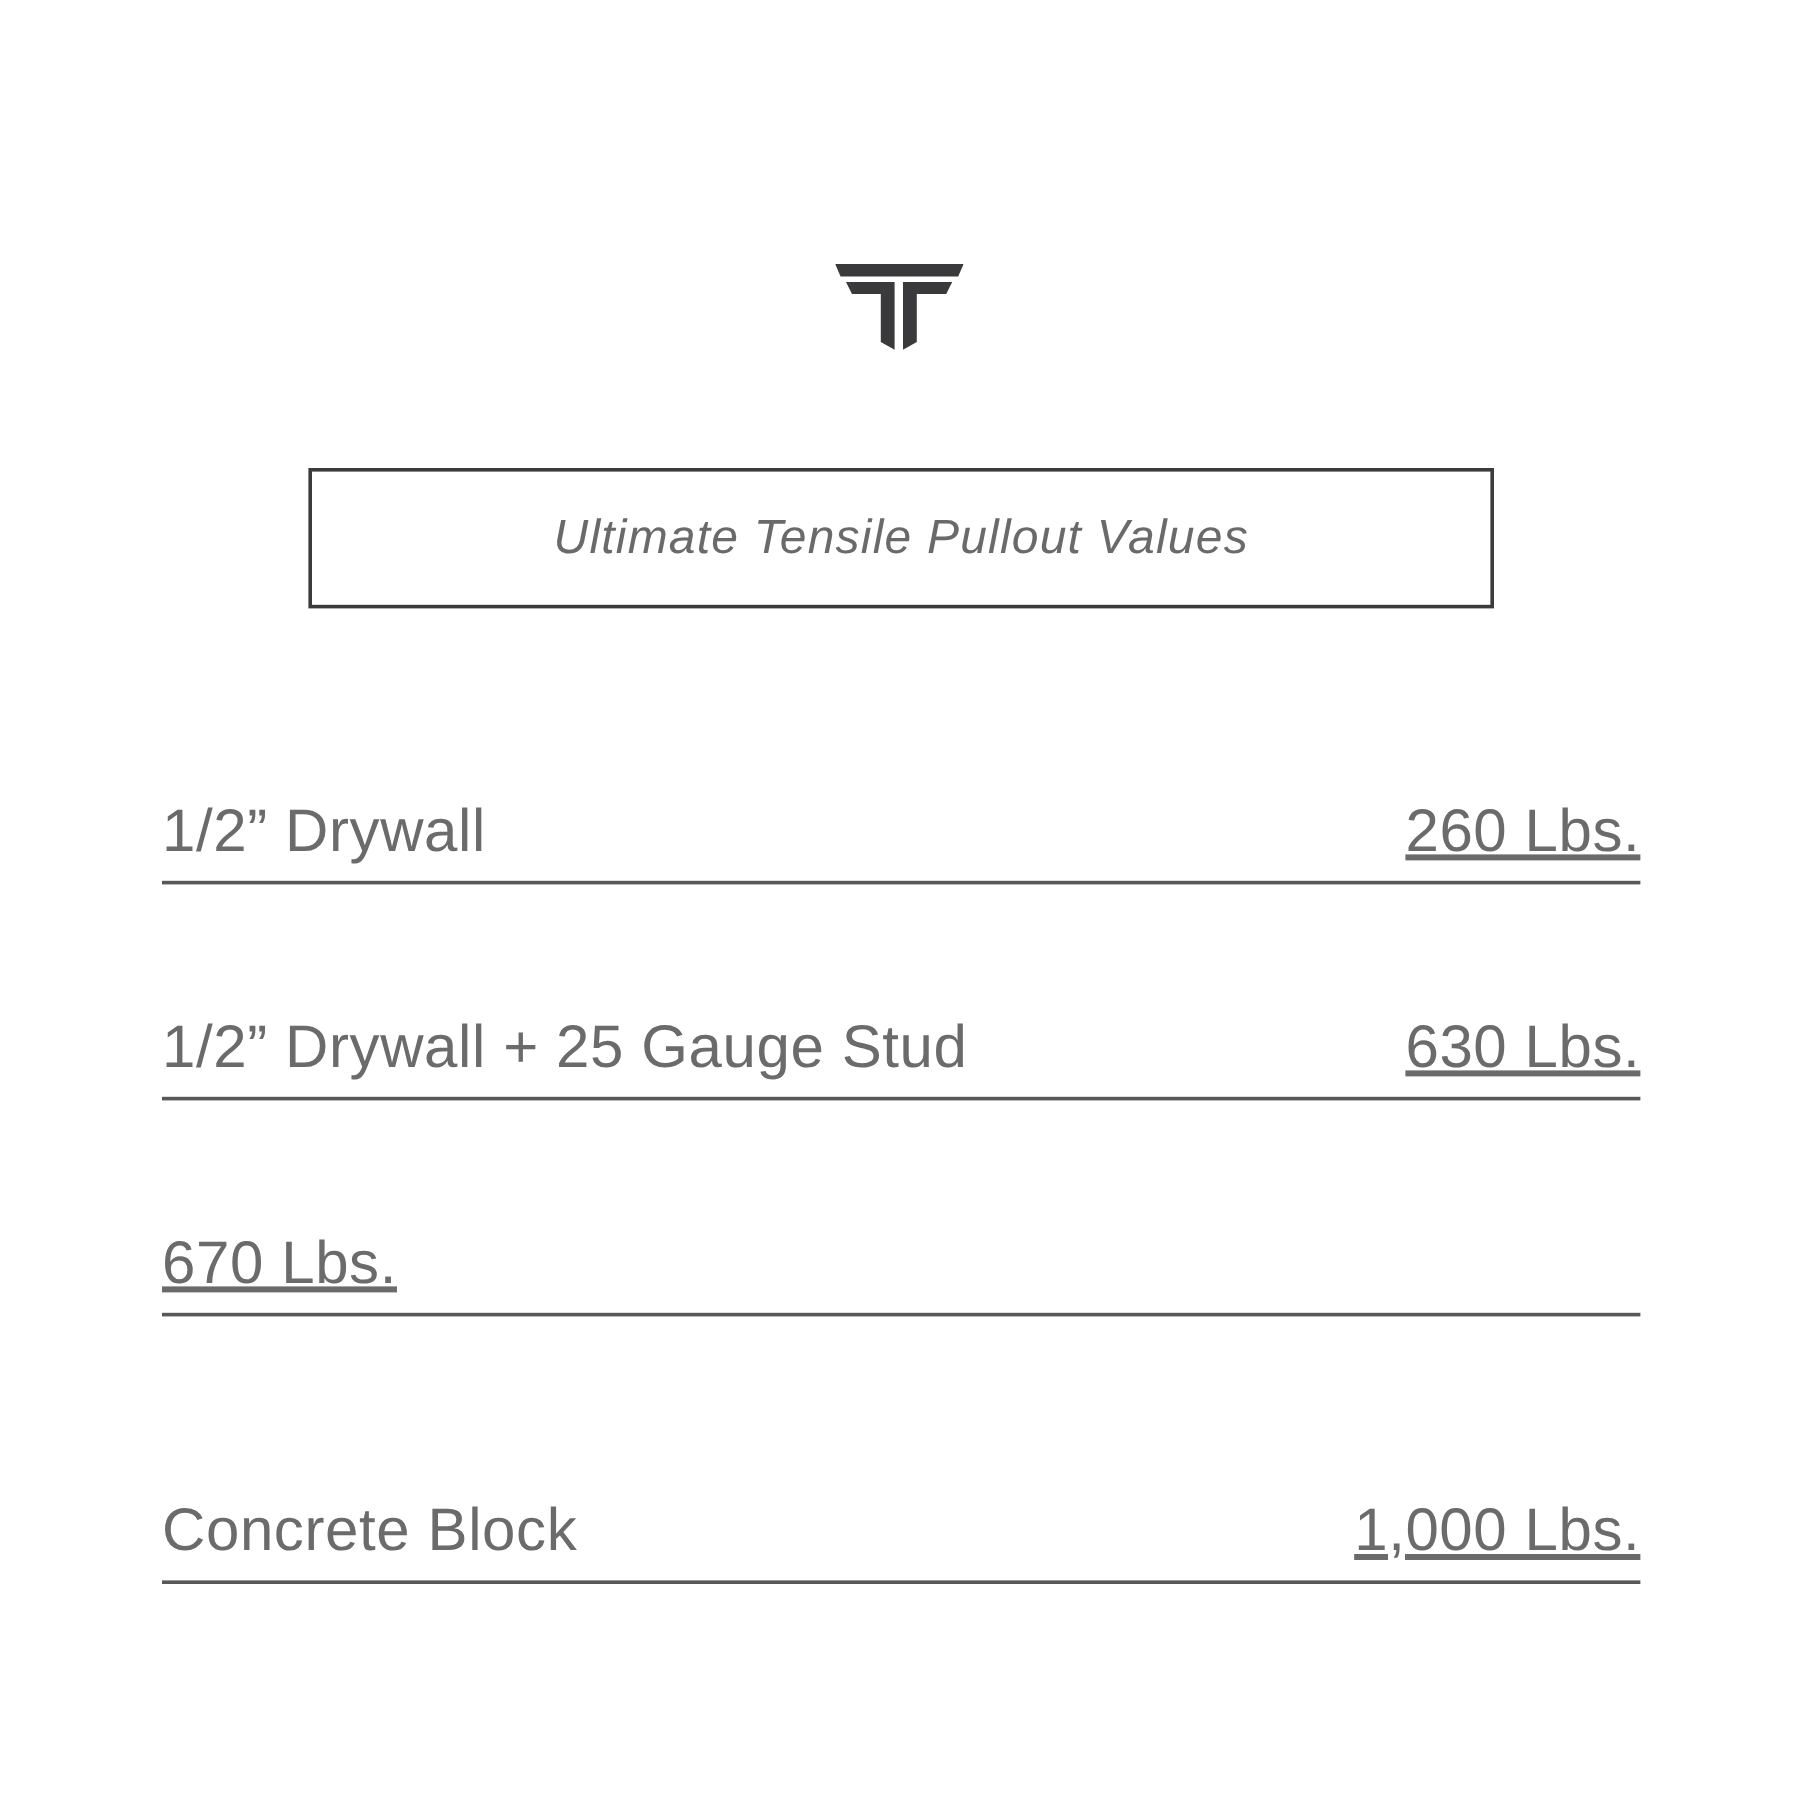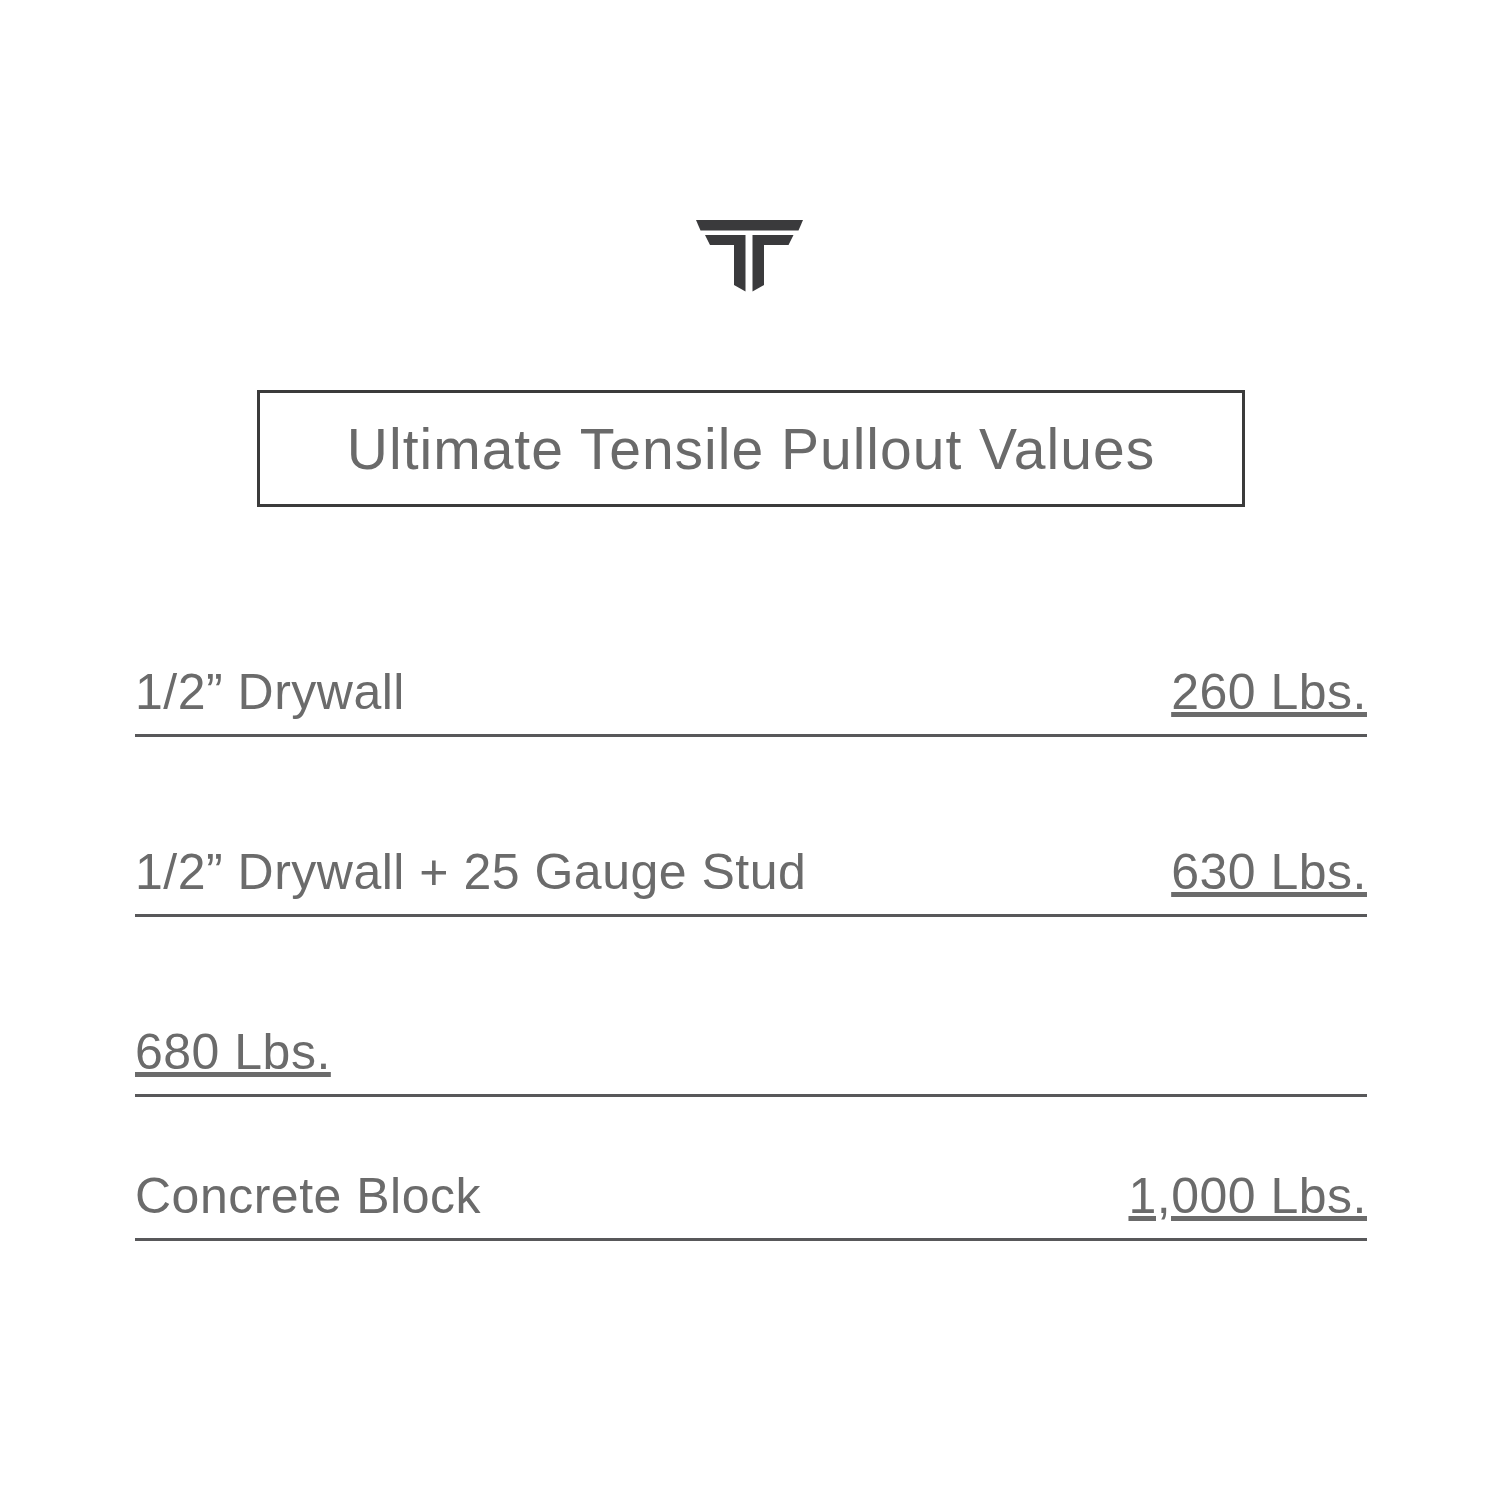--- a/index.html
+++ b/index.html
@@ -29,40 +29,41 @@
     top: 390px;
     width: 988px;
     height: 117px;
     box-sizing: border-box;
     border: 3px solid #3b3b3b;
     display: flex;
     align-items: center;
     justify-content: center;
   }
   .title-text {
-    font-size: 57px;
+    font-size: 40px;
     color: #6a6a6a;
     letter-spacing: 1px;
     white-space: nowrap;
+    font-style: italic;
   }
   .row {
     position: absolute;
     left: 135px;
     width: 1232px;
     box-sizing: border-box;
     border-bottom: 3px solid #58585a;
     padding-bottom: 14px;
     display: flex;
     justify-content: space-between;
     align-items: flex-start;
   }
   .row-1 { top: 664px; }
   .row-2 { top: 844px; }
   .row-3 { top: 1024px; }
-  .row-4 { top: 1168px; }
+  .row-4 { top: 1247px; }
   .row-label, .row-value {
     font-size: 50px;
     line-height: 56px;
     color: #6b6b6b;
     letter-spacing: 0.5px;
     white-space: nowrap;
   }
   .row-value { text-align: right; text-decoration: underline; }
 </style>
 </head>
@@ -84,21 +85,21 @@
     <span class="row-label">1/2” Drywall</span>
     <span class="row-value">260 Lbs.</span>
   </div>
 
   <div class="row row-2">
     <span class="row-label">1/2” Drywall + 25 Gauge Stud</span>
     <span class="row-value">630 Lbs.</span>
   </div>
 
   <div class="row row-3">
-    <span class="row-value">680 Lbs.</span>
+    <span class="row-value">670 Lbs.</span>
   </div>
 
   <div class="row row-4">
     <span class="row-label">Concrete Block</span>
     <span class="row-value">1,000 Lbs.</span>
   </div>
 
 </div>
 
 </body></html>

